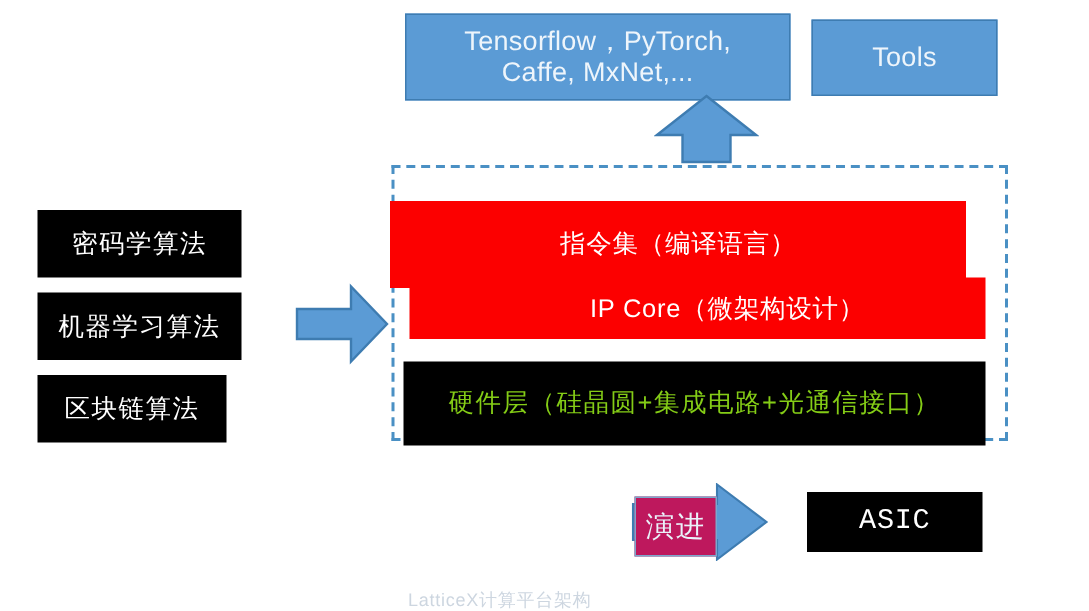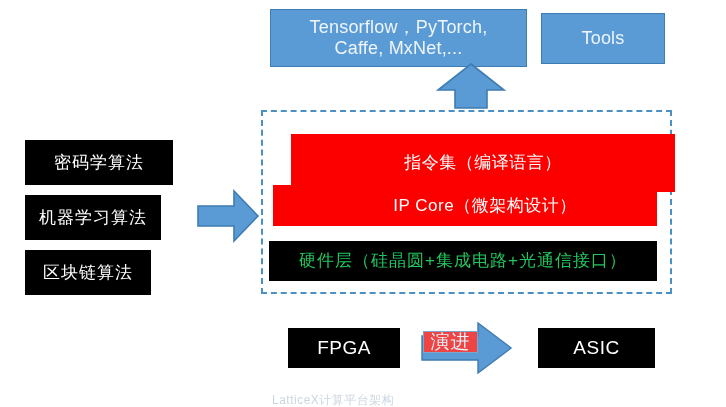--- a/index.html
+++ b/index.html
@@ -39,21 +39,21 @@
   .blue-box.tf { left: 270px; top: 9px;  width: 257px; height: 58px; }
   .blue-box.tools { left: 541px; top: 13px; width: 124px; height: 51px; }
 
   
   .black-box {
     background: #000000;
     color: #ffffff;
     font-size: 17px;
     letter-spacing: 1px;
   }
-  .alg1 { left: 25px; top: 140px; width: 148px; height: 45px; }
+  .alg1 { left: 25px; top: 140px; width: 136px; height: 45px; }
   .alg2 { left: 25px; top: 195px; width: 136px; height: 45px; }
   .alg3 { left: 25px; top: 250px; width: 126px; height: 45px; }
 
   
   .dashed-zone {
     position: absolute;
     left: 261px;
     top: 110px;
     width: 411px;
     height: 184px;
@@ -62,54 +62,54 @@
     background: transparent;
   }
 
   
   .red-box {
     background: #fc0000;
     color: #ffffff;
     font-size: 17px;
     letter-spacing: 0.5px;
   }
-  .red1 { left: 291px; top: 134px; width: 384px; height: 58px; }
+  .red1 { left: 260px; top: 134px; width: 384px; height: 58px; }
   .red2 { left: 273px; top: 185px; width: 384px; height: 41px; padding-left: 40px; }
   .hw-box {
     background: #000000;
-    color: #22c55e;
+    color: #84cc16;
     font-size: 17px;
-    left: 269px; top: 241px; width: 388px; height: 40px;
+    left: 269px; top: 241px; width: 388px; height: 56px;
   }
 
   
   .fpga { left: 288px; top: 328px; width: 112px; height: 40px; font-size: 19px; letter-spacing: 0.5px;}
-  .asic { left: 538px; top: 328px; width: 117px; height: 40px; font-size: 19px; letter-spacing: 0.5px;}
+  .asic { left: 538px; top: 328px; width: 117px; height: 40px; font-size: 19px; letter-spacing: 0.5px; font-family: Liberation Mono, monospace;}
 
   
   .arrow-right-big {
     position: absolute;
     left: 196px; top: 188px;
     width: 64px; height: 56px;
   }
   .arrow-up {
     position: absolute;
     left: 436px; top: 62px;
     width: 70px; height: 48px;
   }
   .arrow-evolve {
     position: absolute;
     left: 420px; top: 322px;
     width: 93px; height: 52px;
   }
   .evolve-label {
     position: absolute;
     left: 423px; top: 331px;
-    width: 55px; height: 22px;
-    background: #ef4444;
+    width: 55px; height: 40px;
+    background: #be185d;
     border: 1px solid #7ba7cc;
     color: #eaf2fa;
     font-size: 19px;
     box-sizing: border-box;
     display: flex;
     align-items: center;
     justify-content: center;
     letter-spacing: 1px;
   }
 
@@ -156,21 +156,20 @@
       <polygon points="2,18 38,18 38,3 62,28 38,53 38,38 2,38" fill="#5b9bd5" stroke="#3e7cb1" stroke-width="1.6"></polygon>
     </svg>
   </div>
 
   <div class="dashed-zone"></div>
 
   <div class="box red-box red1">指令集（编译语言）</div>
   <div class="box red-box red2">IP Core（微架构设计）</div>
   <div class="box black-box hw-box">硬件层（硅晶圆+集成电路+光通信接口）</div>
 
-  <div class="box black-box fpga">FPGA</div>
 
   <div class="arrow-evolve">
     <svg width="93" height="52" viewBox="0 0 93 52" xmlns="http://www.w3.org/2000/svg">
       <polygon points="2,14 58,14 58,1 91,26 58,51 58,38 2,38" fill="#5b9bd5" stroke="#3e7cb1" stroke-width="1.4"></polygon>
     </svg>
   </div>
   <div class="evolve-label">演进</div>
 
   <div class="box black-box asic">ASIC</div>
 

